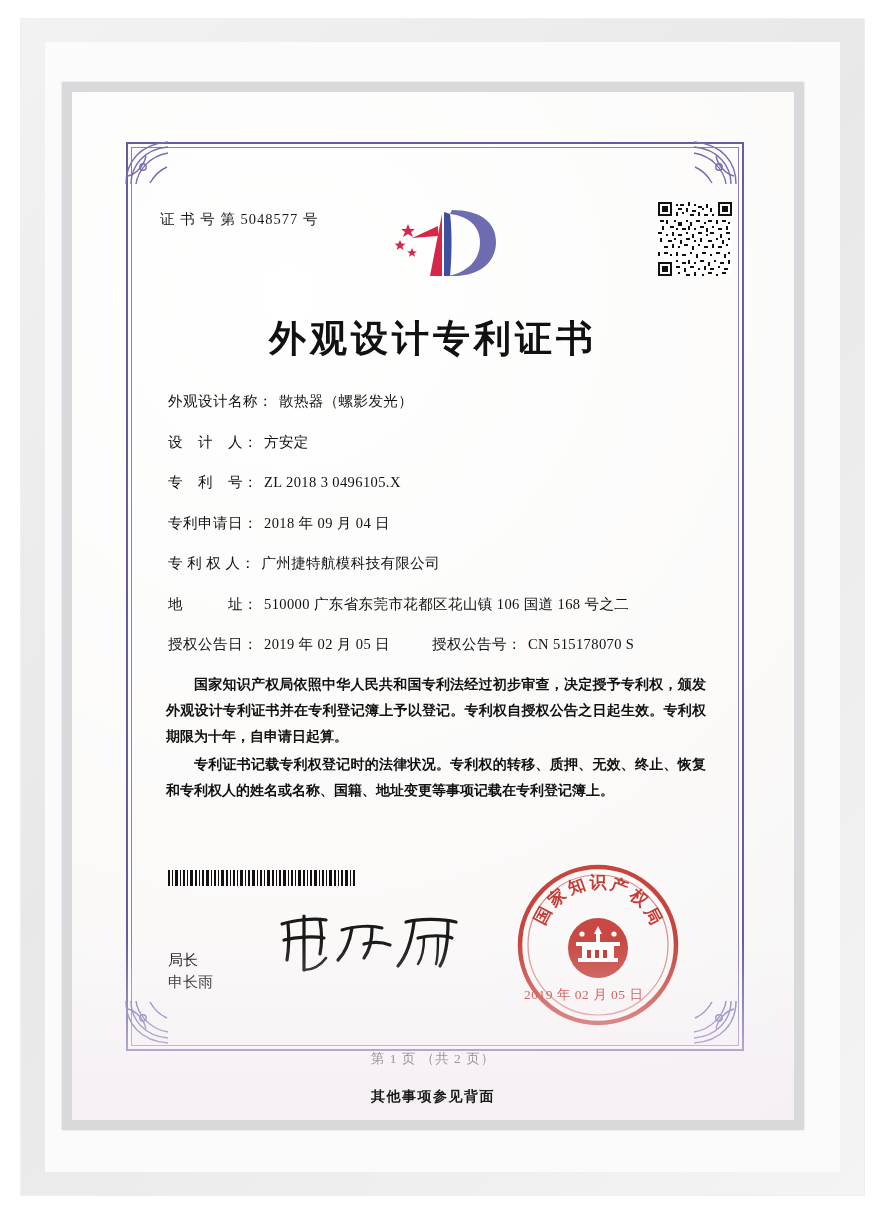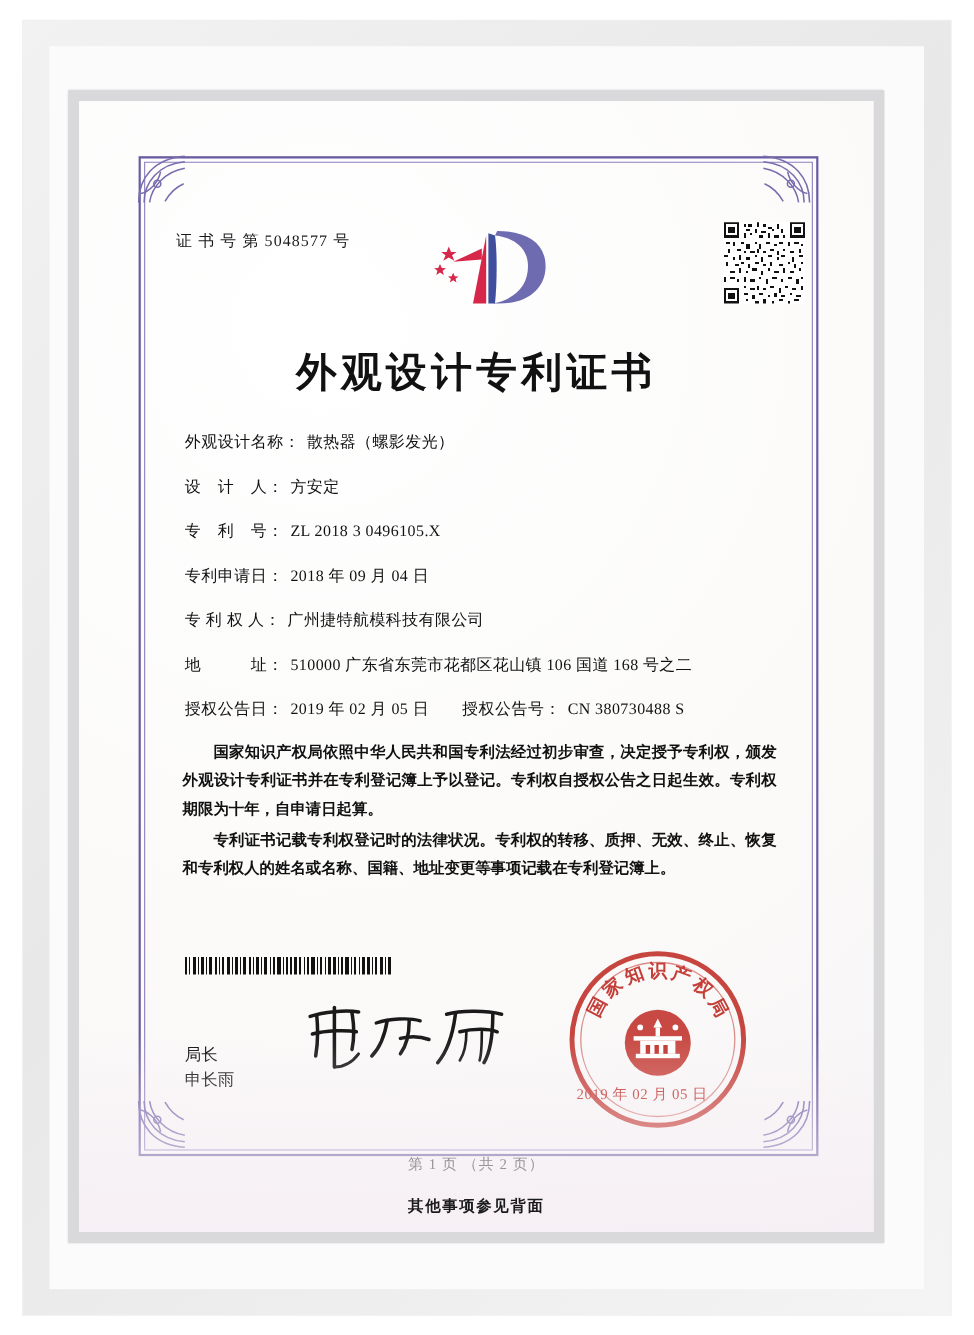--- a/index.html
+++ b/index.html
@@ -128,21 +128,21 @@
   .flabel {
     flex: 0 0 auto;
     letter-spacing: 0.5px;
   }
   .fvalue {
     margin-left: 6px;
     letter-spacing: 0.4px;
     font-family: "Liberation Serif", serif;
   }
   .frow .second-label {
-    margin-left: 30px;
+    margin-left: 42px;
   }
 
   
   .paras {
     position: absolute;
     left: 94px; top: 580px;
     width: 540px;
     font-size: 14px;
     line-height: 26px;
     color: #111;
@@ -428,21 +428,21 @@
         <span class="fvalue">广州捷特航模科技有限公司</span>
       </div>
       <div class="frow">
         <span class="flabel">地　　　址：</span>
         <span class="fvalue">510000 广东省东莞市花都区花山镇 106 国道 168 号之二</span>
       </div>
       <div class="frow">
         <span class="flabel">授权公告日：</span>
         <span class="fvalue">2019 年 02 月 05 日</span>
         <span class="flabel second-label">授权公告号：</span>
-        <span class="fvalue">CN 380730488 S</span>
+        <span class="fvalue">CN 515178070 S</span>
       </div>
     </div>
 
     <div class="paras">
       <p>国家知识产权局依照中华人民共和国专利法经过初步审查，决定授予专利权，颁发外观设计专利证书并在专利登记簿上予以登记。专利权自授权公告之日起生效。专利权期限为十年，自申请日起算。</p>
       <p>专利证书记载专利权登记时的法律状况。专利权的转移、质押、无效、终止、恢复和专利权人的姓名或名称、国籍、地址变更等事项记载在专利登记簿上。</p>
     </div>
 
     <div class="barcode">
       <svg width="190" height="16" viewBox="0 0 190 16" shape-rendering="crispEdges">

